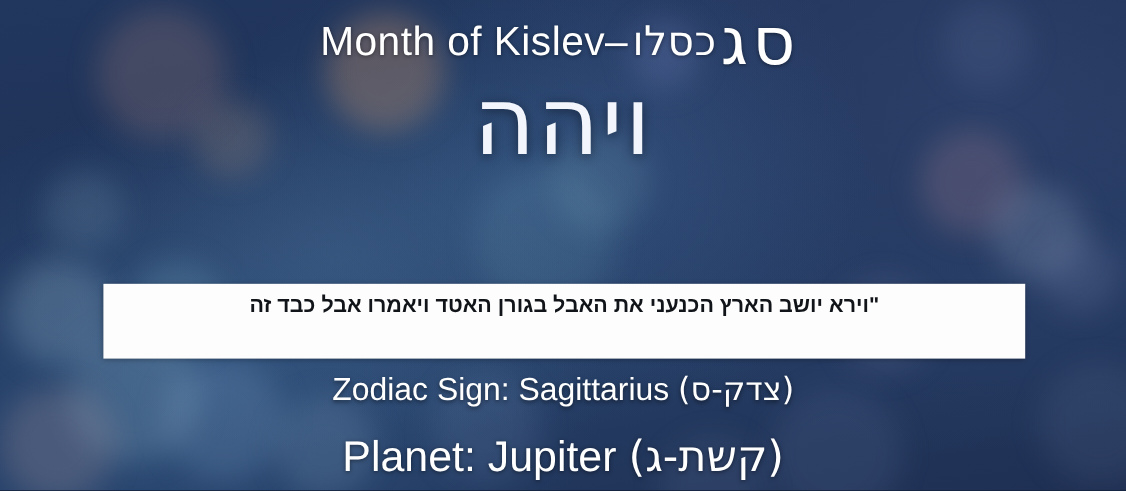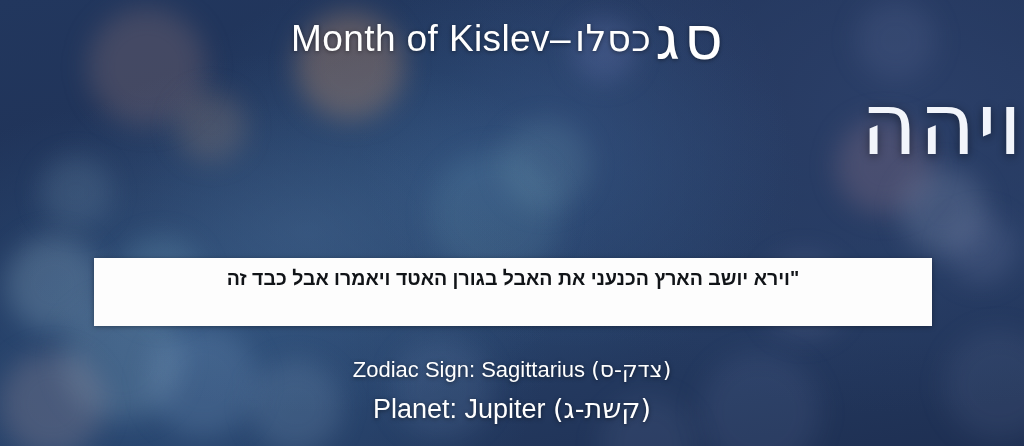--- a/index.html
+++ b/index.html
@@ -90,23 +90,24 @@
   }
   #line-month .heb-month {
     display: inline-block;
     vertical-align: 2px;
     padding: 0 4px;
   }
 
   
   #line-bigword {
     position: absolute;
-    top: 81px;
-    left: 0;
-    width: 1024px;
+    top: 68px;
+    left: 0;
+    width: 1024px;
+    text-align: center;
     color: #f2f5fb;
     font-size: 86px;
     line-height: 1;
     letter-spacing: 2px;
     text-shadow: 0 2px 10px rgba(0,0,0,0.45);
   }
 
   
   #line-verse {
     position: absolute;
@@ -148,22 +149,22 @@
     left: 0;
     width: 1024px;
     text-align: center;
     white-space: nowrap;
     color: #ffffff;
     font-weight: 400;
     text-shadow: 0 1px 4px rgba(0,0,0,0.5);
     direction: ltr;
     unicode-bidi: plaintext;
   }
-  #line-zodiac { top: 357px; font-size: 22px; }
-  #line-planet { top: 393px; font-size: 27px; }
+  #line-zodiac { top: 337px; font-size: 29px; }
+  #line-planet { top: 393px; font-size: 39px; }
   .bottom-line .heb-paren {
     direction: rtl;
     unicode-bidi: isolate;
     display: inline-block;
   }
 </style>
 </head>
 <body>
 
 <div id="banner">

